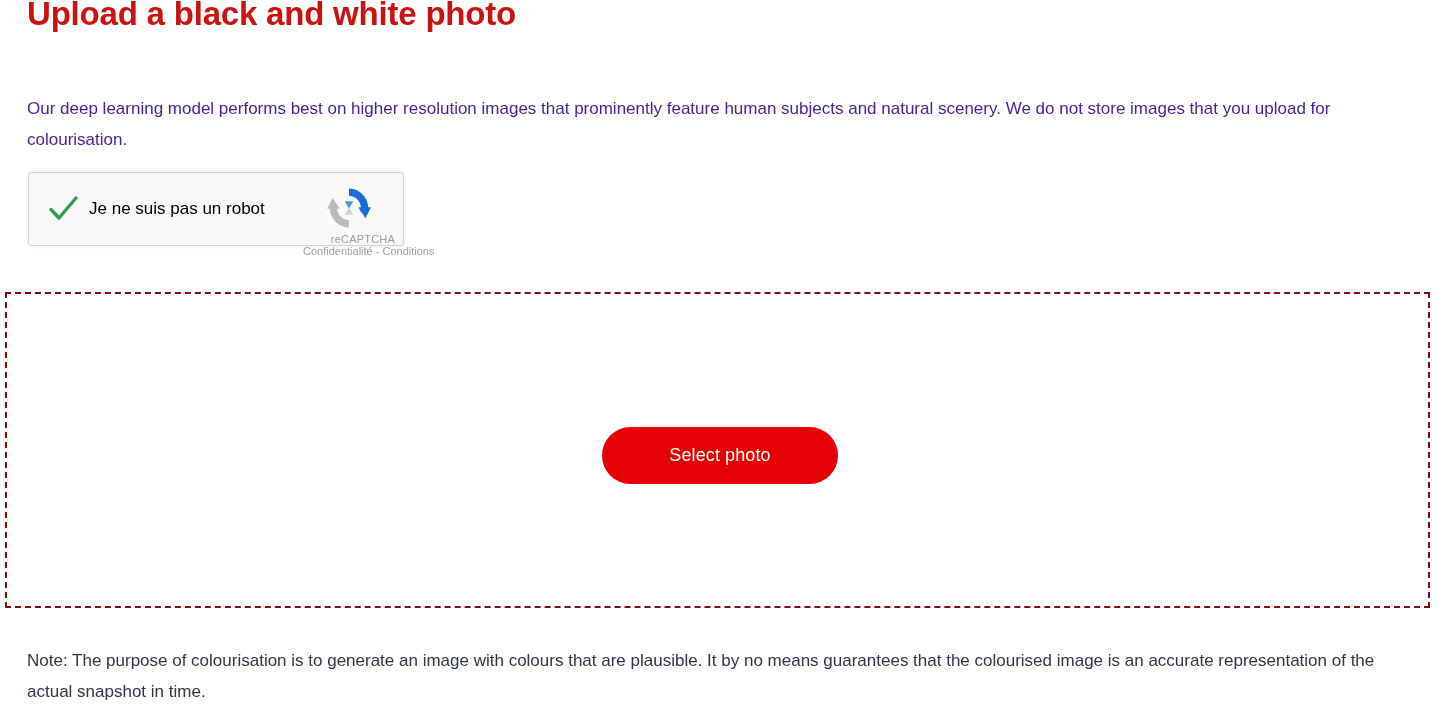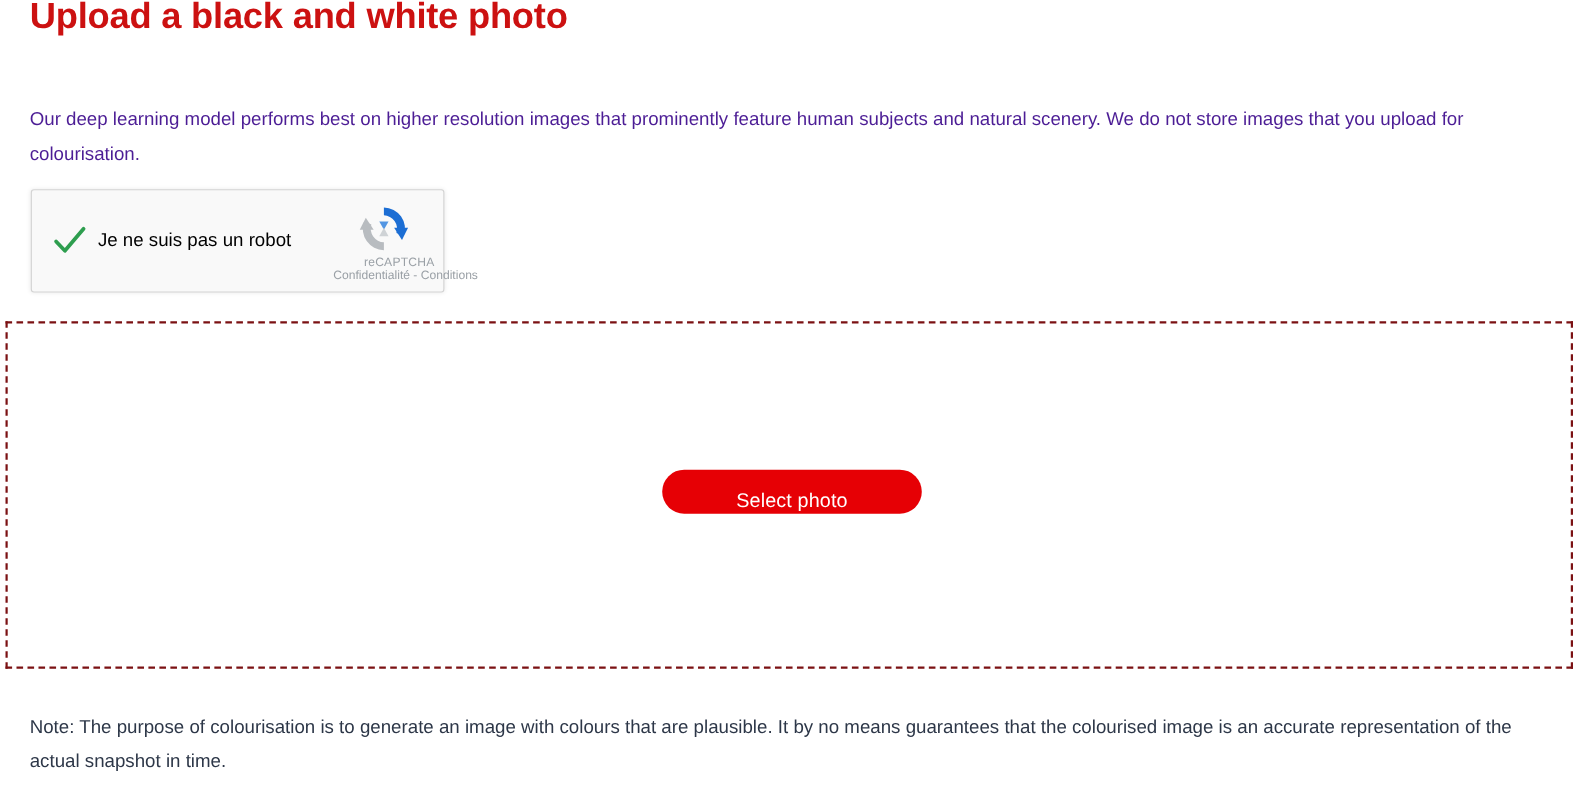--- a/index.html
+++ b/index.html
@@ -48,21 +48,21 @@
     line-height: 31px;
     color: #4c1d95;
   }
 
   
   .recaptcha {
     position: absolute;
     left: 28px;
     top: 172px;
     width: 376px;
-    height: 94px;
+    height: 74px;
     background: #f9f9f9;
     border: 1px solid #d3d3d3;
     border-radius: 3px;
     box-shadow: 0 0 4px rgba(0,0,0,0.08);
   }
   .recaptcha-inner {
     display: flex;
     align-items: center;
     height: 100%;
     padding: 0 12px 0 14px;
@@ -123,21 +123,21 @@
     background: #ffffff;
     display: flex;
     align-items: center;
     justify-content: center;
   }
   .select-photo-btn {
     position: absolute;
     left: 602px;
     top: 427px;
     width: 236px;
-    height: 40px;
+    height: 57px;
     background: #e60005;
     color: #ffffff;
     border: none;
     border-radius: 29px;
     font-family: "Liberation Sans", sans-serif;
     font-size: 18px;
     letter-spacing: 0.1px;
     cursor: pointer;
     padding: 0;
     line-height: 57px;

